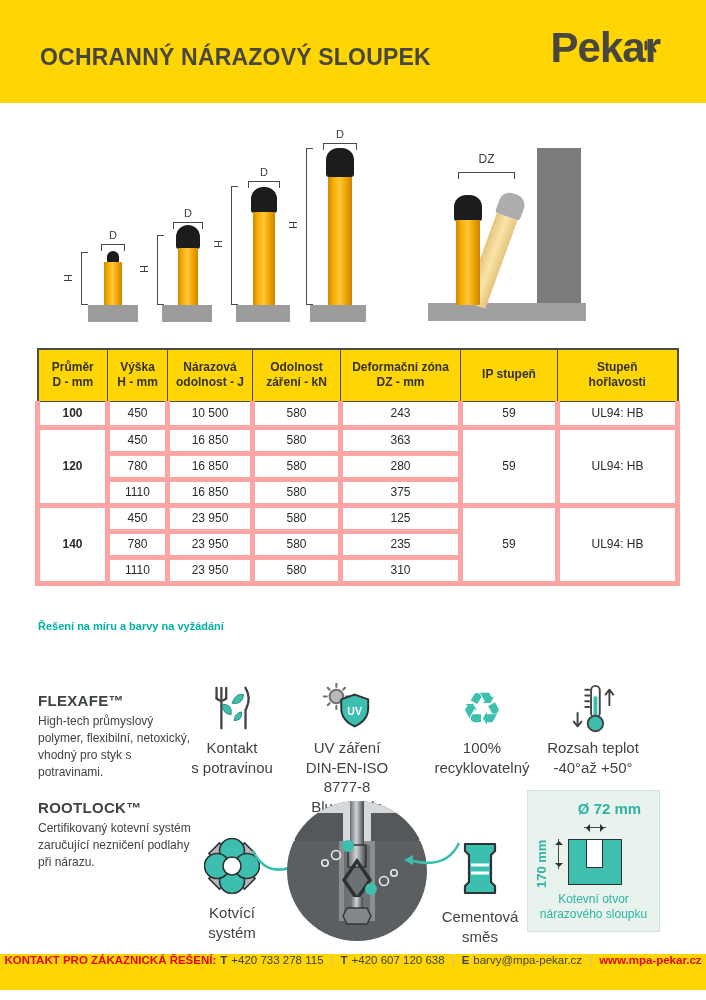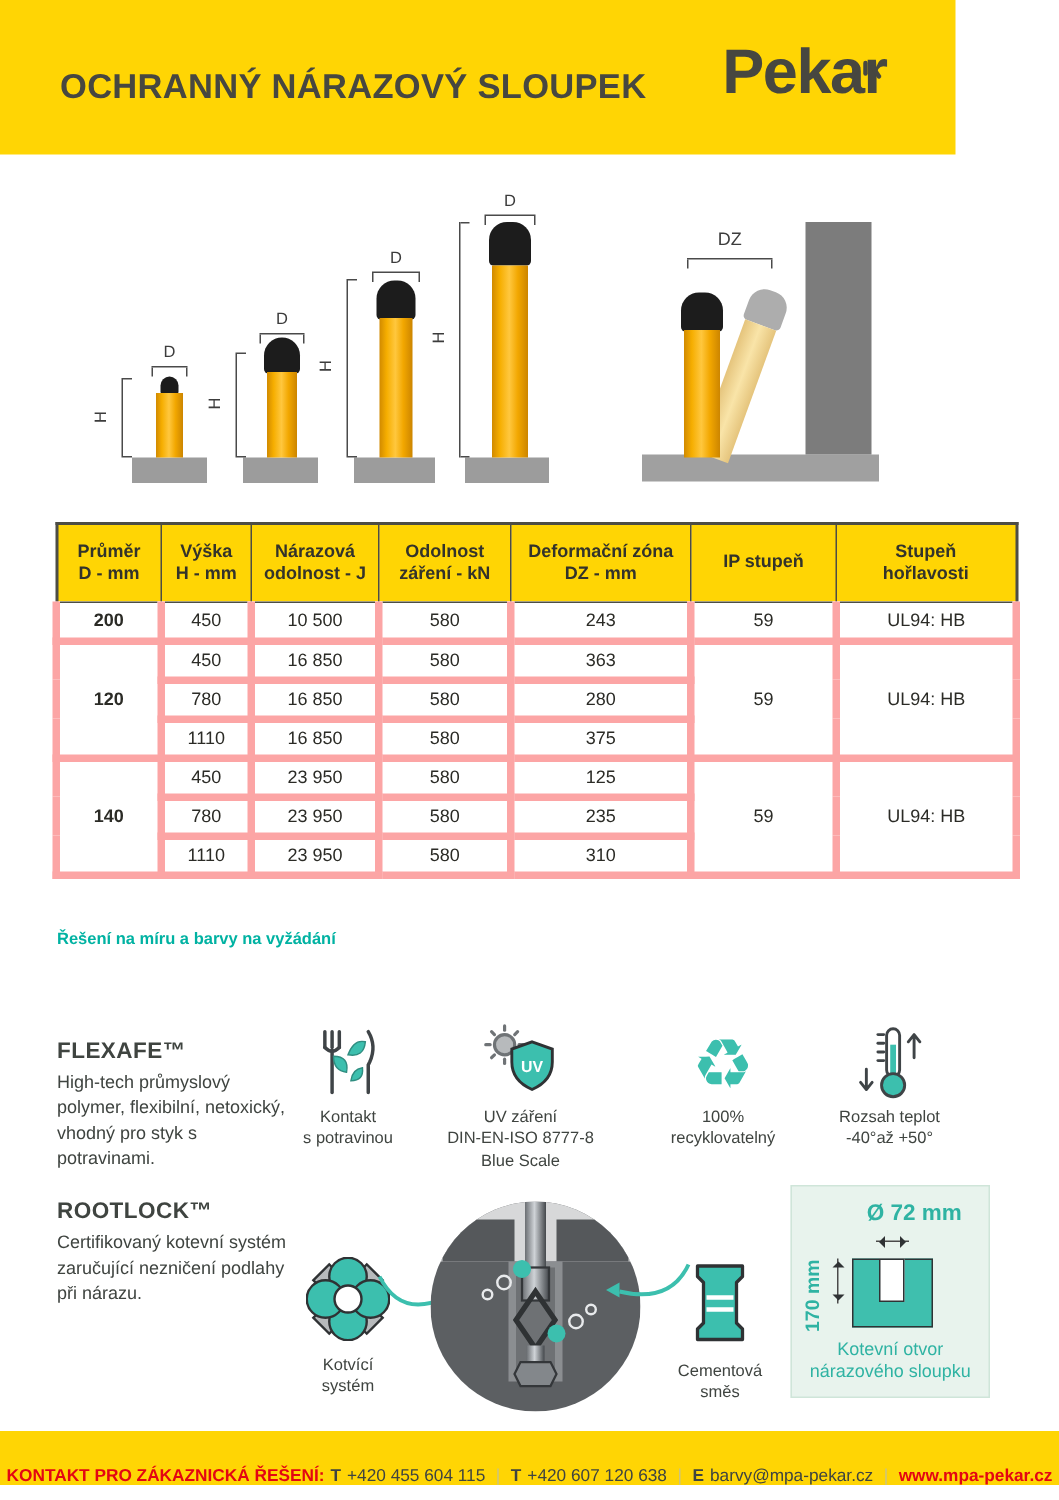--- a/index.html
+++ b/index.html
@@ -1,20 +1,20 @@
 <!DOCTYPE html>
 <html><head>
 <meta charset="utf-8">
 <style>
   * { margin:0; padding:0; box-sizing:border-box; }
   html,body { width:706px; height:1000px; background:#fff; font-family:"Liberation Sans", sans-serif; }
   .page { position:relative; width:706px; height:1000px; overflow:hidden; background:#fff; }
 
   
-  .hdr { position:absolute; top:0; left:0; width:637px; height:103px; background:#FFD504; }
+  .hdr { position:absolute; top:0; left:0; width:706px; height:103px; background:#FFD504; }
   .hdr h1 { position:absolute; left:40px; top:44px; font-size:23px; font-weight:bold; color:#474740; letter-spacing:.2px; }
   .logo { position:absolute; right:46px; top:24px; color:#474740; font-size:42px; font-weight:bold; letter-spacing:-1px; }
   .logo .rays { position:absolute; top:-8px; right:1px; }
 
   
   .diag { position:absolute; top:135px; left:0; width:706px; height:195px; }
   .abs { position:absolute; }
   .base { background:#9c9c9c; height:17px; top:170px; }
   .body { background:linear-gradient(90deg,#d18a00 0%,#f6ae00 22%,#ffc73e 48%,#f2a700 72%,#cc8500 100%); }
   .cap  { background:#1c1c1c; border-radius:12px 12px 3px 3px; }
@@ -42,42 +42,42 @@
   
   .note { position:absolute; top:620px; left:38px; font-size:11px; font-weight:bold; color:#00b2a2; }
 
   
   .flex { position:absolute; top:672px; left:0; width:706px; height:112px; }
   .root { position:absolute; top:785px; left:0; width:706px; height:165px; }
   .sect-title { font-size:15px; font-weight:bold; color:#3f4440; letter-spacing:.3px; }
   .sect-desc { font-size:12px; color:#3f4440; line-height:1.42; margin-top:4px; }
   .txtblock { position:absolute; left:38px; width:162px; }
   .feat { position:absolute; width:110px; text-align:center; }
-  .feat .cap-txt, .cap-txt { font-size:11px; color:#3f4440; white-space:pre-line; line-height:1.3; }
+  .feat .cap-txt, .cap-txt { font-size:15px; color:#3f4440; white-space:pre-line; line-height:1.3; }
   .icon-slot { height:58px; display:flex; align-items:center; justify-content:center; }
   .recycle-glyph { font-family:"DejaVu Sans", sans-serif; font-size:46px; color:#3cbfae; line-height:1; }
 
   
   .greenpanel { position:absolute; left:527px; top:5px; width:133px; height:142px; background:#e8f3ed; border:1px solid #cfe5d9; }
   .gp-dia { position:absolute; top:9px; width:100%; text-align:center; font-size:15px; font-weight:bold; color:#2fb3a3;padding-left:32px; }
   .gp-square { position:absolute; left:40px; top:48px; width:54px; height:46px; background:#3fbfae; border:1.5px solid #2f3234; }
   .gp-slot { position:absolute; left:17px; top:-1.5px; width:17px; height:29px; background:#fff; border:1.5px solid #2f3234; }
   .gp-vdim { position:absolute; left:30px; top:48px; height:30px; }
   .gp-hdim { position:absolute; left:56px; top:36px; width:22px; }
   .gp-hdim::before,.gp-hdim::after { height:0; width:0; background:none; border:4px solid transparent; top:-4px; }
   .gp-hdim::before { border-right-color:#2f3234; left:-2px; }
   .gp-hdim::after  { border-left-color:#2f3234; right:-2px; }
   .gp-vdim::before,.gp-vdim::after { height:0; width:0; background:none; border:4px solid transparent; left:-4px; }
   .gp-vdim::before { border-bottom-color:#2f3234; top:-2px; }
   .gp-vdim::after  { border-top-color:#2f3234; bottom:-2px; }
   .gp-depth { position:absolute; left:6px; top:42px; height:62px; writing-mode:vertical-rl; transform:rotate(180deg); font-size:13px; font-weight:bold; color:#2fb3a3; text-align:center; }
   .gp-cap { position:absolute; bottom:8px; width:100%; text-align:center; font-size:12px; font-weight:normal; color:#2fb3a3; white-space:pre-line; line-height:1.3; }
 
   
-  .ftr { position:absolute; top:954px; left:0; width:706px; height:36px; background:#FFD504; display:flex; align-items:flex-end; justify-content:center; font-size:11.5px; color:#3f4440; }
+  .ftr { position:absolute; top:954px; left:0; width:706px; height:36px; background:#FFD504; display:flex; align-items:flex-start; justify-content:center; font-size:11.5px; color:#3f4440; }
   .ftr .red { color:#e30613; font-weight:bold; }
   .ftr .b { font-weight:bold; }
   .ftr .sep { color:#c9c386; margin:0 7px; }
   .ftr span.gap { width:4px; }
 </style>
 </head>
 <body>
 
 <div class="page">
 
@@ -166,21 +166,21 @@
 záření - kN</th>
             <th>Deformační zóna
 DZ - mm</th>
             <th>IP stupeň</th>
             <th>Stupeň
 hořlavosti</th>
           </tr>
       </thead>
       <tbody>
           <tr class="group-first">
-            <td rowspan="1" class="diam">200</td>
+            <td rowspan="1" class="diam">100</td>
             <td>450</td>
             <td>10 500</td>
             <td>580</td>
             <td>243</td>
             <td rowspan="1">59</td>
             <td rowspan="1">UL94: HB</td>
           </tr>
           <tr class="group-first">
             <td rowspan="3" class="diam">120</td>
             <td>450</td>
@@ -404,21 +404,21 @@
       <div class="gp-cap">Kotevní otvor
 nárazového sloupku</div>
     </div>
   </section>
 
   <footer class="ftr">
     <span class="red">KONTAKT PRO ZÁKAZNICKÁ ŘEŠENÍ:</span>
       <span class="gap"></span>
     <span class="b">T</span>
       <span class="gap"></span>
-    <span>+420 455 604 115</span>
+    <span>+420 733 278 115</span>
     <span class="sep">|</span>
     <span class="b">T</span>
       <span class="gap"></span>
     <span>+420 607 120 638</span>
     <span class="sep">|</span>
     <span class="b">E</span>
       <span class="gap"></span>
     <span>barvy@mpa-pekar.cz</span>
     <span class="sep">|</span>
     <span class="red">www.mpa-pekar.cz</span>

